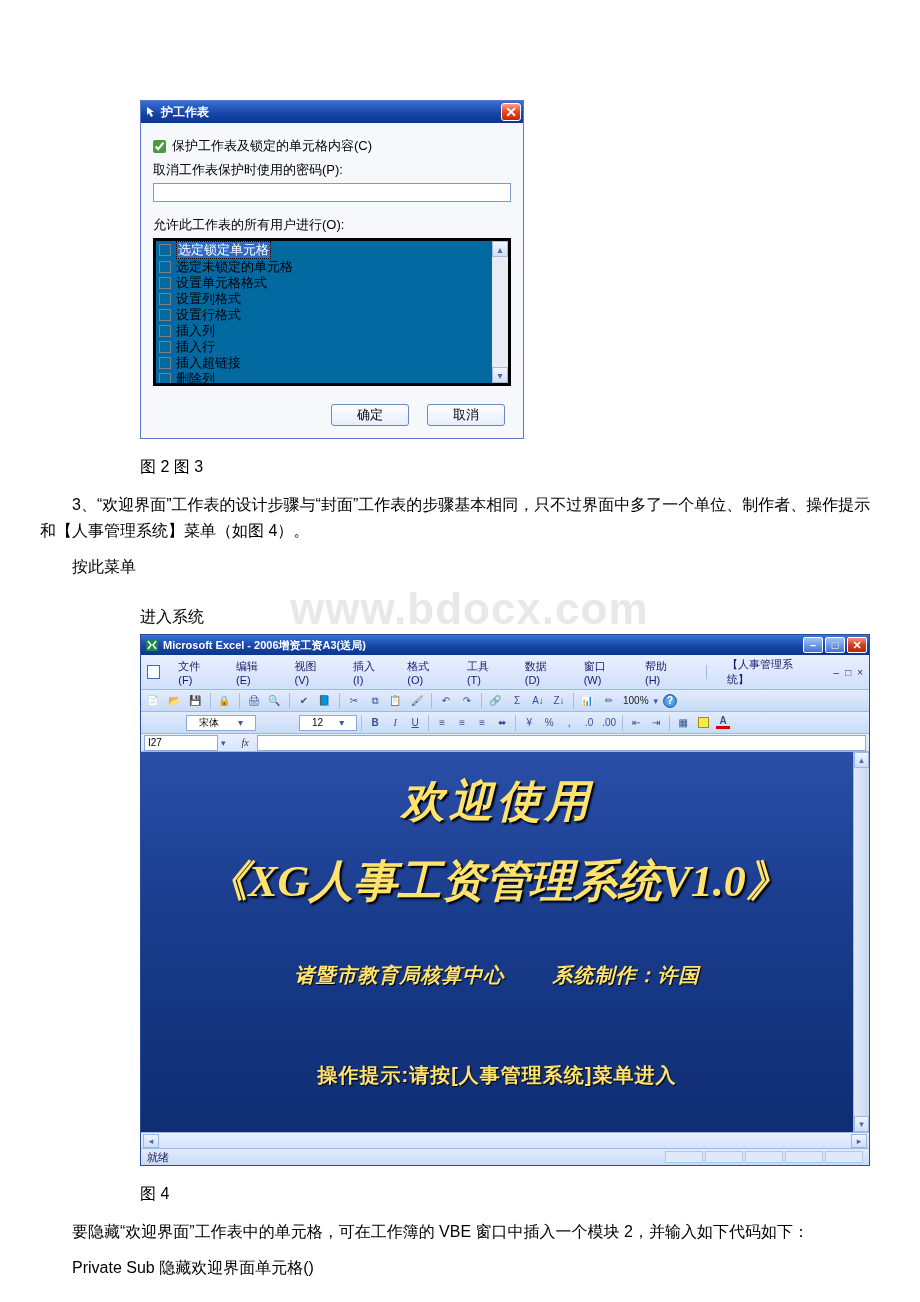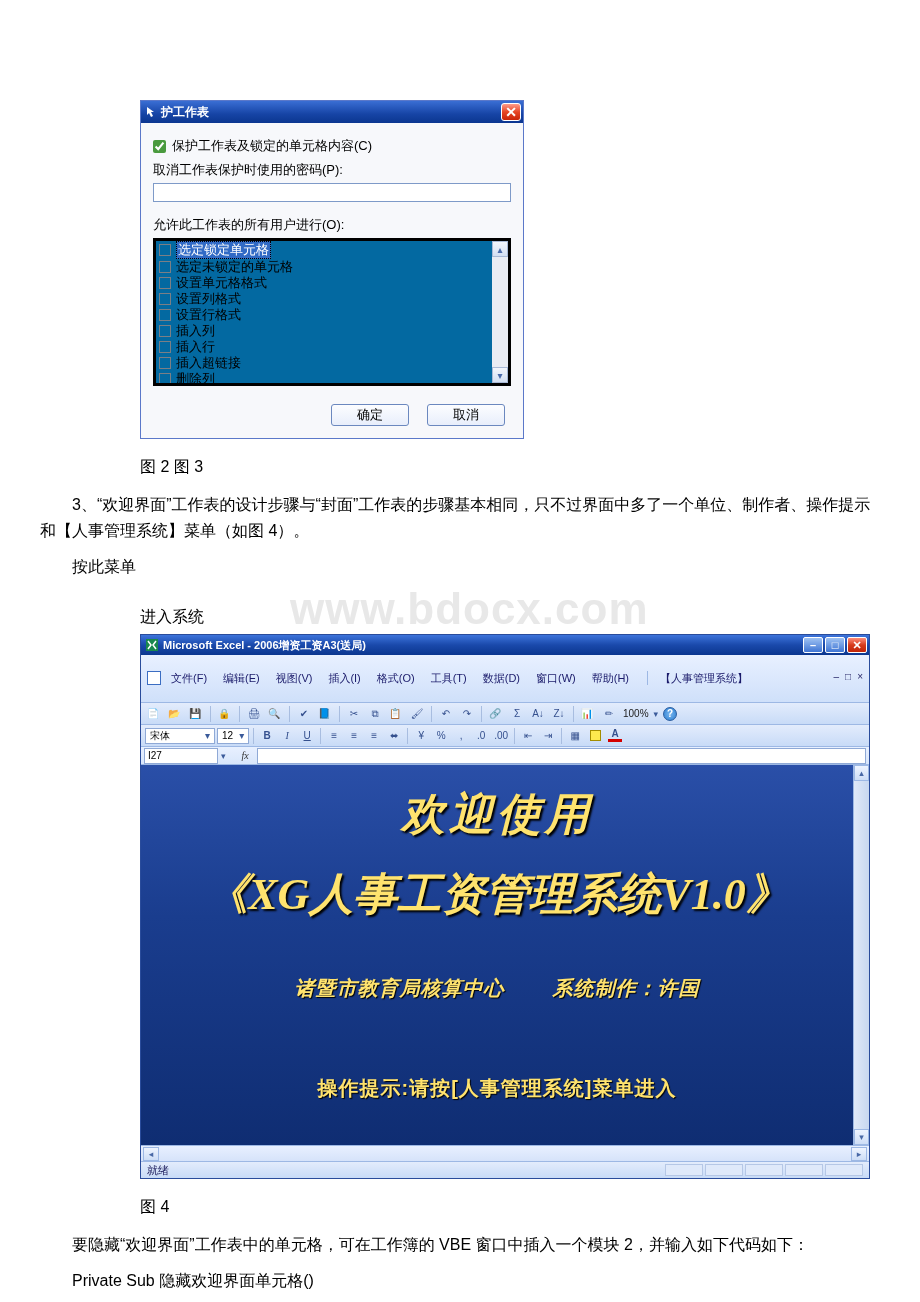--- a/index.html
+++ b/index.html
@@ -167,25 +167,25 @@
     width: 20px; height: 16px; margin-left: 2px;
     border: 1px solid #fff; border-radius: 2px;
     display: flex; align-items: center; justify-content: center;
     font-size: 11px; font-weight: bold; cursor: pointer;
   }
   .xbtn.min, .xbtn.max { background: linear-gradient(#9fc2f3,#3f75d4); color: #fff; }
   .xbtn.cls { background: linear-gradient(#ff8d7a,#d63c1d,#c02307); color: #fff; }
 
   .menubar {
     background: linear-gradient(#e8f0ff,#cfe0fa);
-    display: flex; 
-    padding: 16px 6px;
+    display: flex; align-items: center;
+    padding: 2px 6px;
     border-bottom: 1px solid #9db8e4;
     font-size: 11px; color: #1a1a6a;
-    gap: 16px;
+    gap: 24px;
   }
   .menubar .doc-icon {
     width: 14px; height: 14px;
     background: #fff; border: 1px solid #3b6dc2;
     margin-right: -6px;
   }
   .menubar span { cursor: pointer; }
   .menu-hr { border-left: 1px solid #9db8e4; height: 14px; margin: 0 -4px; }
   .menu-hr-sys { margin-left: 2px; }
   .menu-right { margin-left: auto; display: flex; gap: 6px; color: #2a2a6a; font-size: 10px; }
@@ -223,23 +223,24 @@
   .fmtbar {
     background: linear-gradient(#e3ecfc,#c8dbf7);
     border-bottom: 1px solid #9db8e4;
     display: flex; align-items: center;
     padding: 2px 4px; gap: 2px;
     height: 22px;
     font-size: 10px;
   }
   .font-box {
     background: #fff; border: 1px solid #8fa9d6;
-    height: 16px; padding: 0 4px;
-    display: flex; align-items: center; gap: 6px;
+    height: 16px; padding: 0 12px;
+    display: flex; align-items: center; gap: 16px;
     min-width: 70px;
+    margin-left: 41px;
   }
   .font-box.sz { min-width: 30px; }
   .fb { font-weight: bold; }
   .fi { font-style: italic; font-family: serif; }
   .fu { text-decoration: underline; }
   .swatch-yellow { width: 11px; height: 11px; background: #fce94f; border: 1px solid #a38d00; }
   .swatch-red { width: 14px; height: 3px; background: #d40000; }
 
   .namebar {
     background: linear-gradient(#e8f0ff,#d8e6fb);

